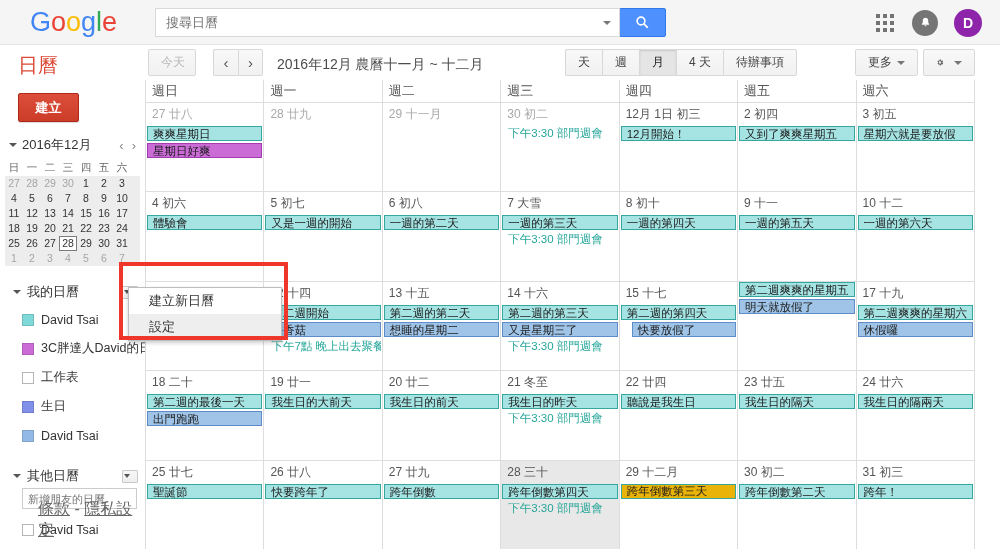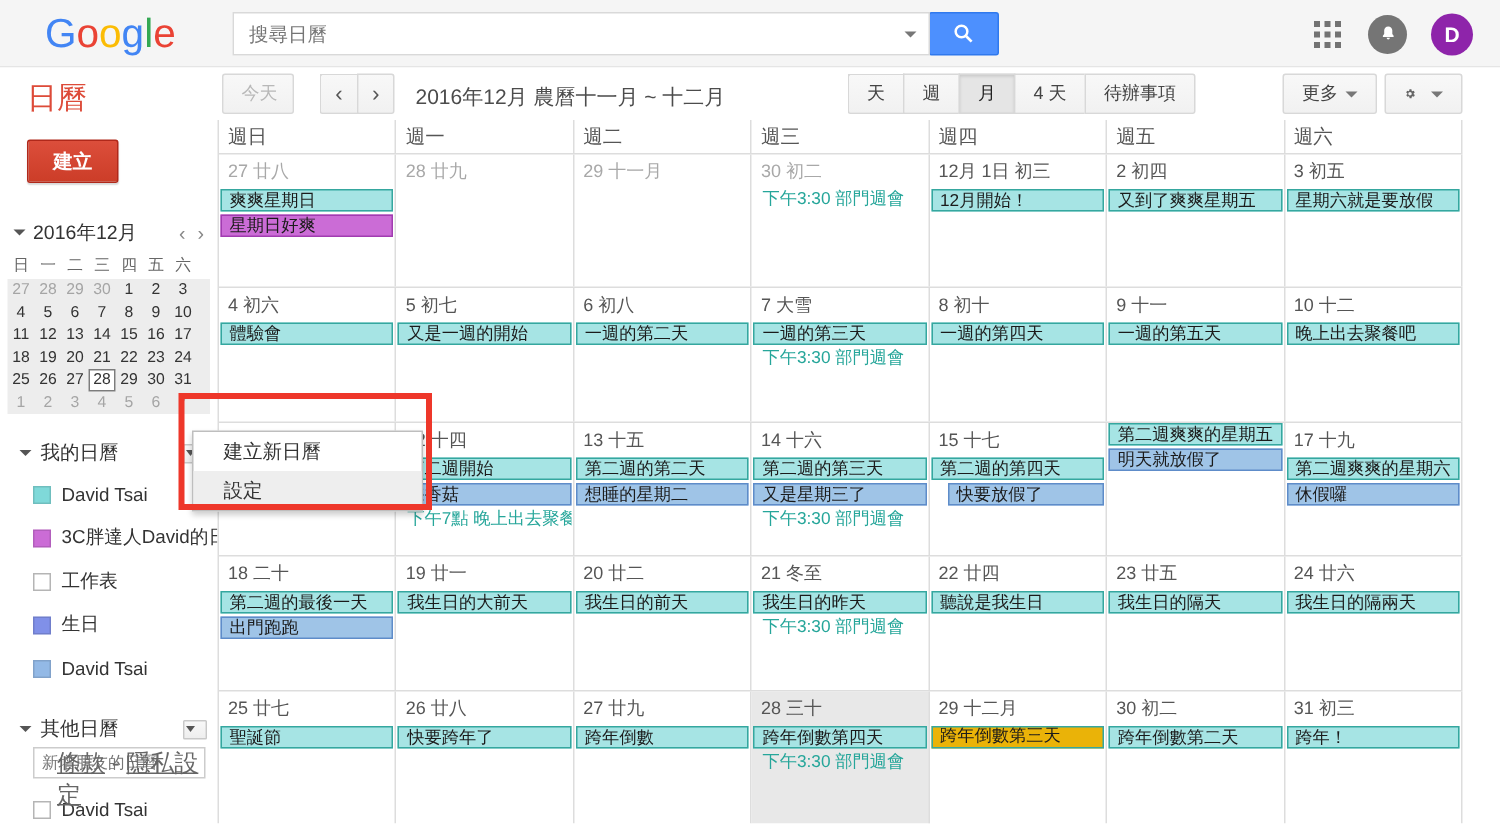--- a/index.html
+++ b/index.html
@@ -47,21 +47,21 @@
   .more-btn { position:absolute; left:855px; top:4px; }
   .gear-btn { position:absolute; left:923px; top:4px; width:52px; display:flex; align-items:center; justify-content:center; gap:5px; }
   .tri { width:0; height:0; border-left:4px solid transparent; border-right:4px solid transparent;
     border-top:4px solid #777; display:inline-block; vertical-align:middle; }
   .btn .tri { margin-left:5px; }
   
   .sidebar { position:absolute; left:0; top:80px; width:145px; bottom:0; background:#fff; font-size:13px; }
   .create-btn { margin:13px 0 0 18px; width:61px; height:29px; background:linear-gradient(#dc4e3b,#cc3d28);
     border:1px solid #b0281a; border-radius:2px; color:#fff; font-weight:bold; font-size:13px;
     cursor:pointer; box-shadow:0 1px 1px rgba(0,0,0,.15); font-family:inherit; }
-  .minical { margin:24px 0 0 5px; width:135px; }
+  .minical { margin:14px 0 0 5px; width:135px; }
   .mc-head { display:flex; align-items:center; padding-left:4px; }
   .mc-head .tri { border-top-color:#555; margin-right:5px; }
   .mc-title { font-size:13px; color:#333; }
   .mc-nav { margin-left:auto; color:#888; font-size:13px; display:flex; gap:8px; padding-right:4px; }
   .mc-nav span { cursor:pointer; }
   .mc-dow { display:flex; margin-top:6px; }
   .mc-dow span { width:18px; text-align:center; font-size:10.5px; color:#666; height:15px; line-height:15px; }
   .mc-grid { background:#ededed; margin-top:1px; }
   .mc-row { display:flex; }
   .mc-row span { width:18px; height:15px; line-height:15px; text-align:center; font-size:10.5px;
@@ -363,21 +363,21 @@
         <div class="cell">
           <div class="date-label">8 初十</div>
           <div class="ev" style="background: rgb(166, 228, 228); border-color: rgb(53, 167, 159);">一週的第四天</div>
         </div>
         <div class="cell">
           <div class="date-label">9 十一</div>
           <div class="ev" style="background: rgb(166, 228, 228); border-color: rgb(53, 167, 159);">一週的第五天</div>
         </div>
         <div class="cell">
           <div class="date-label">10 十二</div>
-          <div class="ev" style="background: rgb(166, 228, 228); border-color: rgb(53, 167, 159);">晚上出去聚餐吧</div>
+          <div class="ev" style="background: rgb(166, 228, 228); border-color: rgb(53, 167, 159);">一週的第六天</div>
         </div>
       </div>
       <div class="week">
         <div class="cell">
           <div class="date-label">11 十三</div>
         </div>
         <div class="cell">
           <div class="date-label">12 十四</div>
           <div class="ev" style="background: rgb(166, 228, 228); border-color: rgb(53, 167, 159);">第二週開始</div>
           <div class="ev" style="background: rgb(159, 196, 231); border-color: rgb(94, 140, 201);">採香菇</div>

